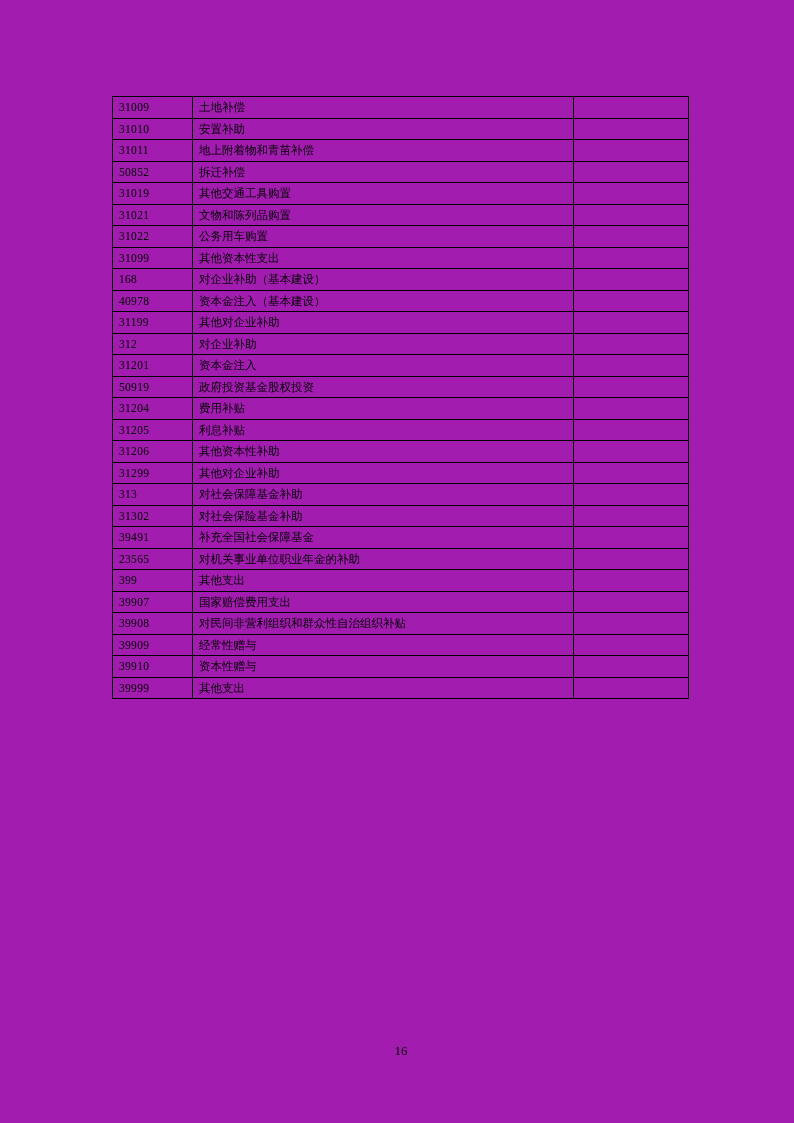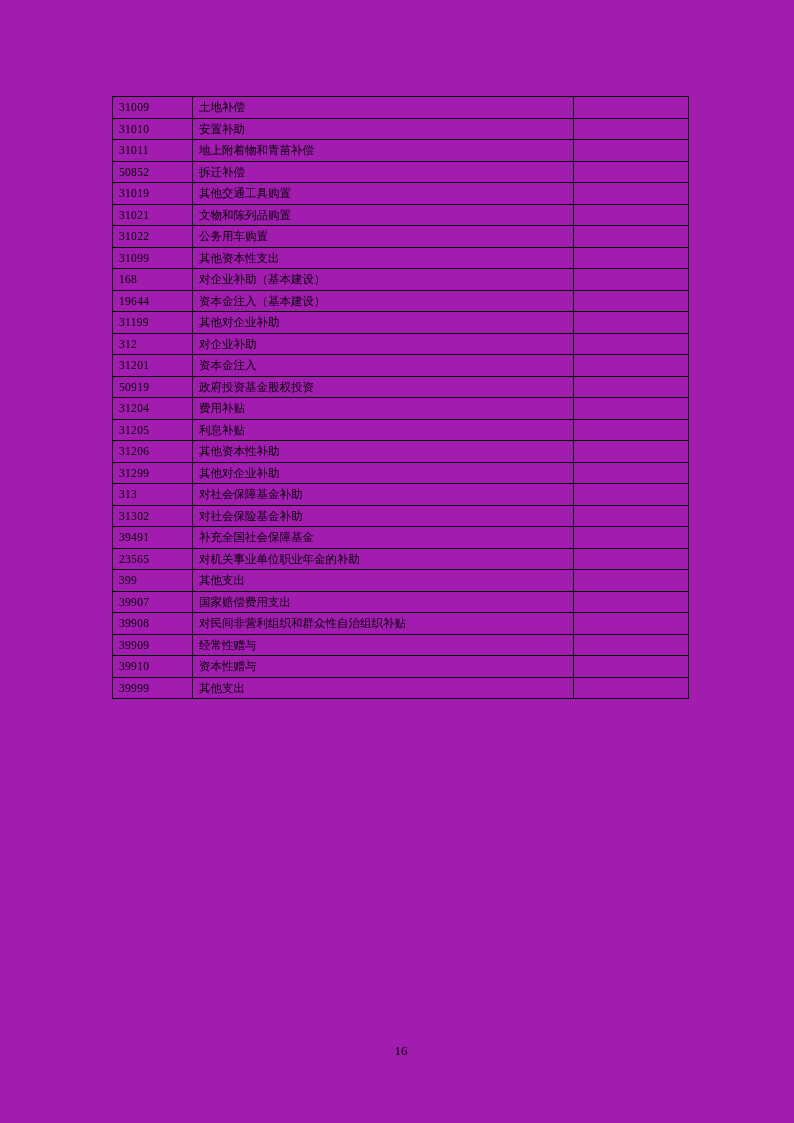--- a/index.html
+++ b/index.html
@@ -112,21 +112,21 @@
           <td class="code">31099</td>
           <td class="name">其他资本性支出</td>
           <td class="val"></td>
         </tr>
         <tr>
           <td class="code">168</td>
           <td class="name">对企业补助（基本建设）</td>
           <td class="val"></td>
         </tr>
         <tr>
-          <td class="code">19644</td>
+          <td class="code">40978</td>
           <td class="name">资本金注入（基本建设）</td>
           <td class="val"></td>
         </tr>
         <tr>
           <td class="code">31199</td>
           <td class="name">其他对企业补助</td>
           <td class="val"></td>
         </tr>
         <tr>
           <td class="code">312</td>

